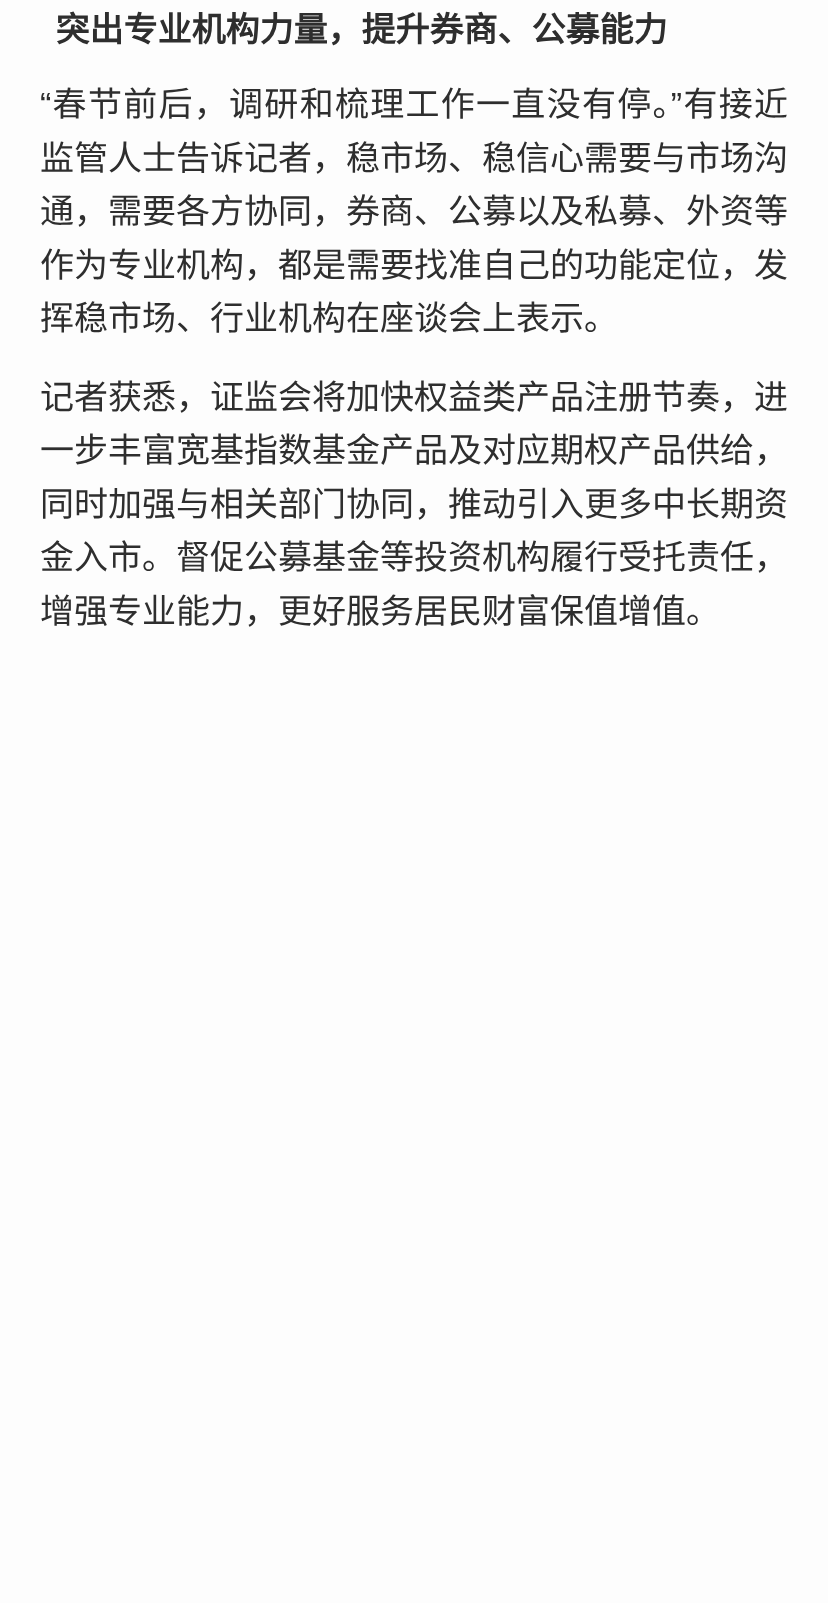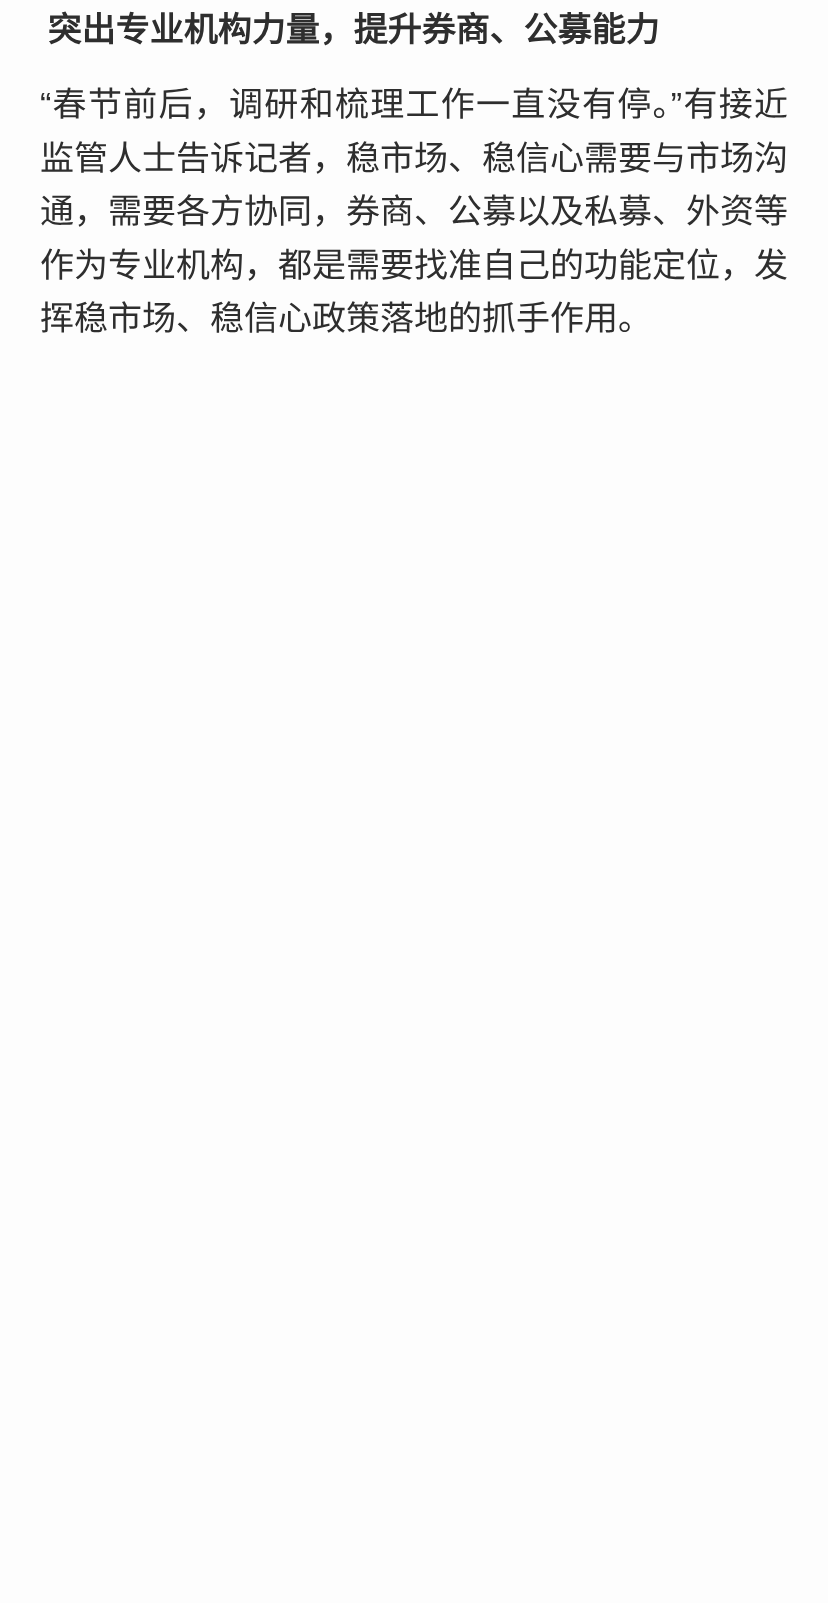--- a/index.html
+++ b/index.html
@@ -17,34 +17,35 @@
     box-sizing: border-box;
     padding: 5px 40px 0 40px;
     background: #fdfdfd;
     overflow: hidden;
     
   }
   .article-heading {
     font-size: 34px;
     line-height: 48px;
     font-weight: 700;
-    margin: 0 0 25px 8px;
+    margin: 0 0 25px 16px;
     letter-spacing: 0;
     text-align: left;
   }
   .article-paragraph {
     font-size: 34px;
     line-height: 53.5px;
     font-weight: 400;
     margin: 0 0 25px 0;
     text-align: justify;
     text-justify: inter-ideograph;
     word-break: normal;
     line-break: strict;
   }
 </style>
 </head>
 <body style="background: rgb(253, 253, 253);">
 
 <div class="page" style="color: rgb(46, 46, 46); background: rgb(253, 253, 253);">
   <h1 class="article-heading">突出专业机构力量，提升券商、公募能力</h1>
-  <p class="article-paragraph">“春节前后，调研和梳理工作一直没有停。”有接近监管人士告诉记者，稳市场、稳信心需要与市场沟通，需要各方协同，券商、公募以及私募、外资等作为专业机构，都是需要找准自己的功能定位，发挥稳市场、稳信心政策落地的抓手作用。</p>
+  <p class="article-paragraph">“春节前后，调研和梳理工作一直没有停。”有接近监管人士告诉记者，稳市场、稳信心需要与市场沟通，需要各方协同，券商、公募以及私募、外资等作为专业机构，都是需要找准自己的功能定位，发挥稳市场、行业机构在座谈会上表示。</p>
+  <p class="article-paragraph">记者获悉，证监会将加快权益类产品注册节奏，进一步丰富宽基指数基金产品及对应期权产品供给，同时加强与相关部门协同，推动引入更多中长期资金入市。督促公募基金等投资机构履行受托责任，增强专业能力，更好服务居民财富保值增值。</p>
 </div>
 
 </body></html>

